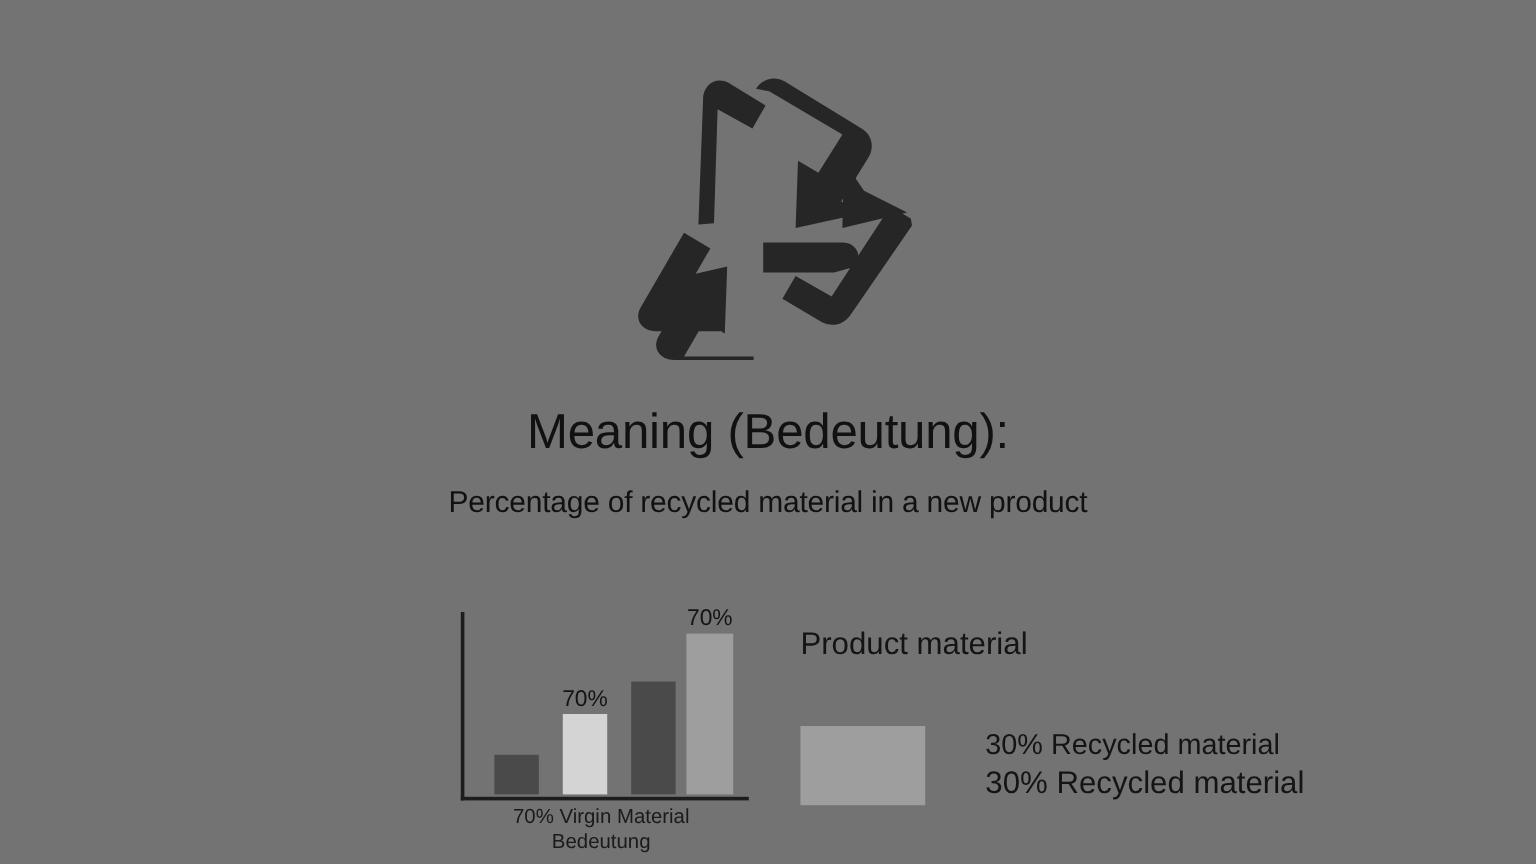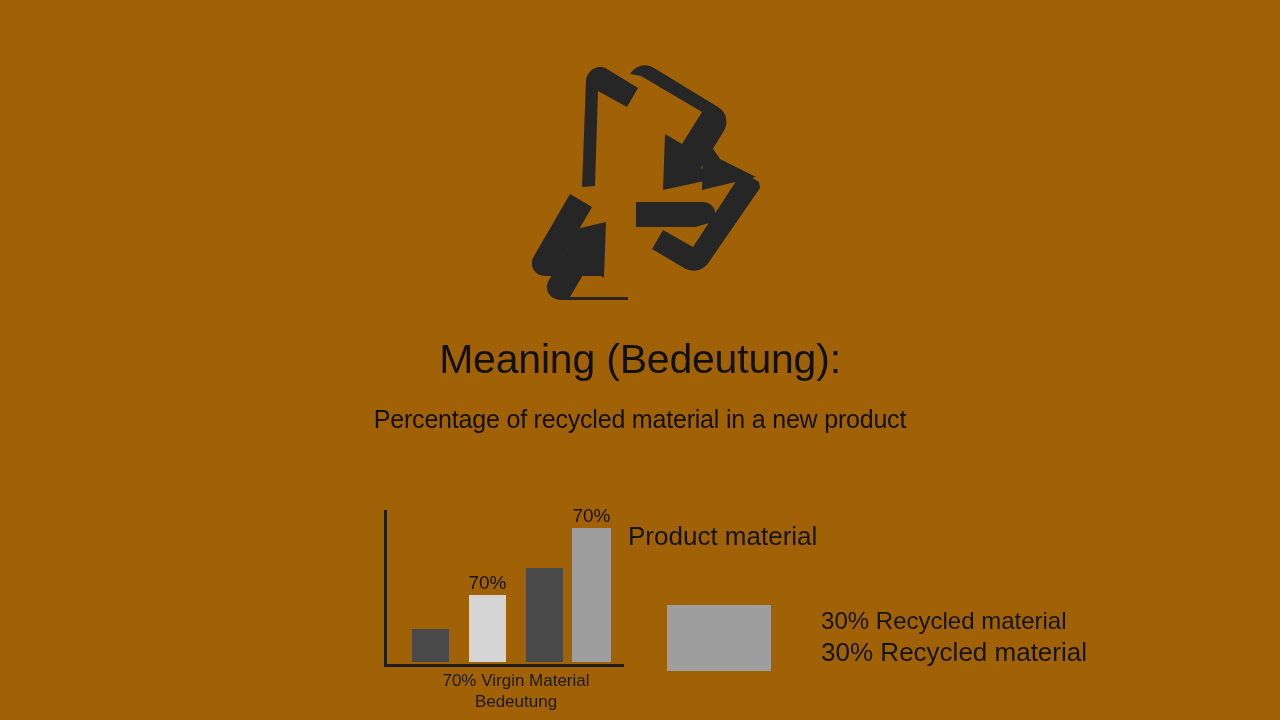--- a/index.html
+++ b/index.html
@@ -13,21 +13,21 @@
     background: #ffffff;
     font-family: "Liberation Sans", sans-serif;
     color: #111111;
     overflow: hidden;
     position: relative;
   }
 
   #slide {
     position: absolute;
     inset: 0;
-    background: #a16207;
+    background: #737373;
   }
 
   
   .recycle-wrap {
     position: absolute;
     left: 512px;
     top: 62px;
     width: 252px;
     height: 240px;
   }
@@ -103,38 +103,38 @@
     left: 50%;
     transform: translateX(-50%);
     font-size: 19px;
     line-height: 22px;
     white-space: nowrap;
     color: #141414;
     margin-bottom: 1px;
   }
   .xaxis-labels {
     position: absolute;
-    left: 17px;
+    left: 2px;
     top: 170px;
     width: 238px;
     text-align: center;
     font-size: 17px;
     line-height: 21px;
     color: #1a1a1a;
     white-space: nowrap;
   }
   .xaxis-labels .line2 {
     display: block;
     text-align: center;
   }
 
   
   .annotations {
     position: absolute;
-    left: 628px;
+    left: 667px;
     top: 518px;
     width: 420px;
   }
   .annot-line {
     font-size: 26px;
     line-height: 37px;
     color: #141414;
     white-space: nowrap;
   }
   .ghost {

